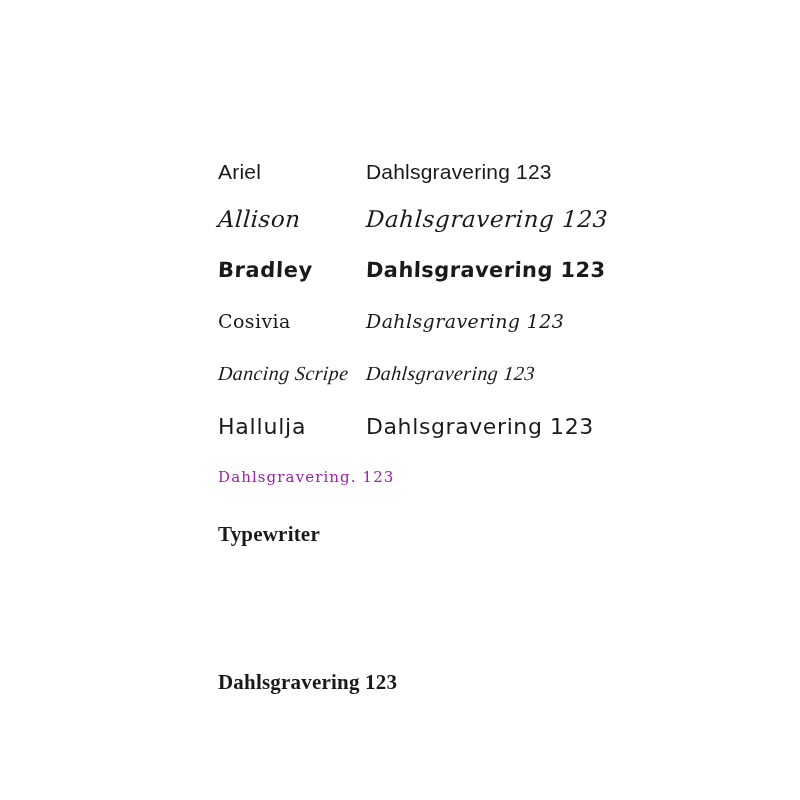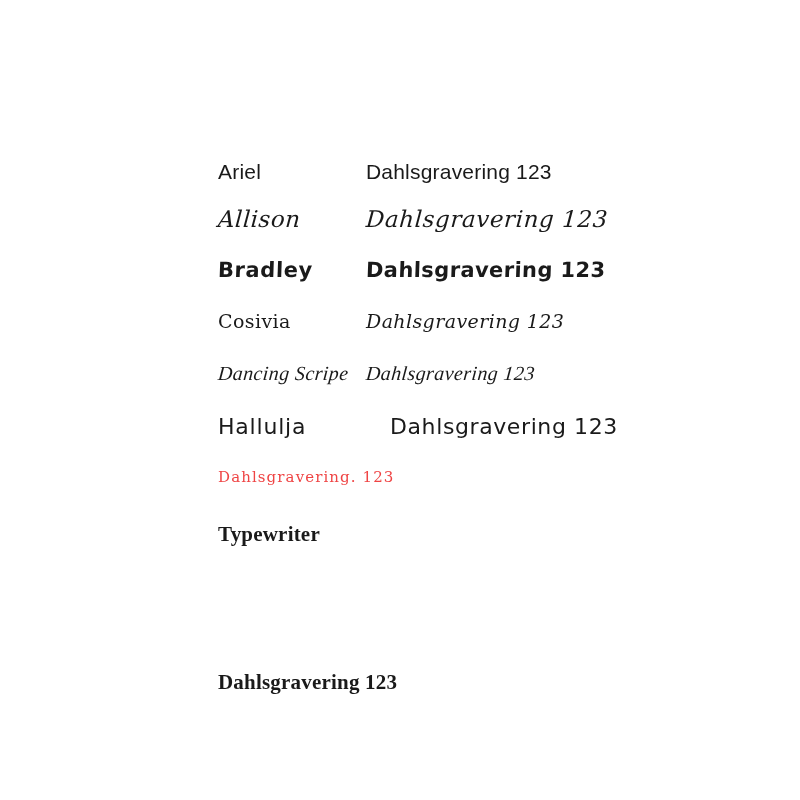--- a/index.html
+++ b/index.html
@@ -136,21 +136,21 @@
   }
   .row-dancing .sample-cell {
     font-family: "Liberation Serif", serif;
     font-style: italic;
     font-size: 20px;
     letter-spacing: 0.4px;
     transform: skewX(-5deg);
   }
 
   
-  .row-hallulja { height: 54px; gap: 24px; }
+  .row-hallulja { height: 54px; }
   .row-hallulja .name-cell {
     font-family: "DejaVu Sans", sans-serif;
     font-size: 22px;
     font-weight: 500;
     letter-spacing: 0.8px;
   }
   .row-hallulja .sample-cell {
     font-family: "DejaVu Sans", sans-serif;
     font-size: 22px;
     font-weight: 500;
@@ -164,21 +164,21 @@
     font-size: 15px;
     font-weight: 400;
     letter-spacing: 1.1px;
     color: #2b2b2b;
   }
   .row-sacamenta .sample-cell {
     font-family: "DejaVu Serif", serif;
     font-size: 15px;
     font-weight: 400;
     letter-spacing: 1.1px;
-    color: #ef4444;
+    color: #a21caf;
   }
 
   
   .row-typewriter { height: 48px; flex-direction: column; }
   .row-typewriter .name-cell {
     font-family: "Liberation Serif", serif;
     font-size: 21px;
     font-weight: 700;
     letter-spacing: 0.2px;
   }

